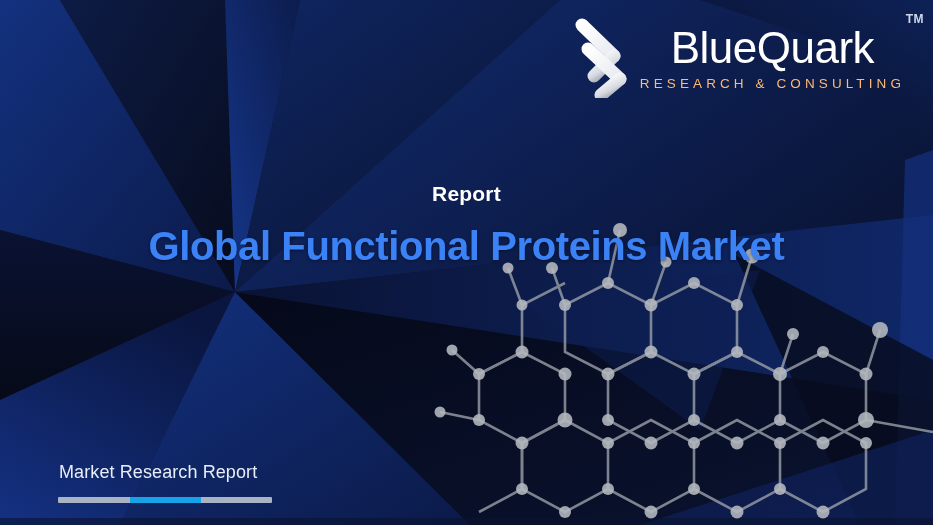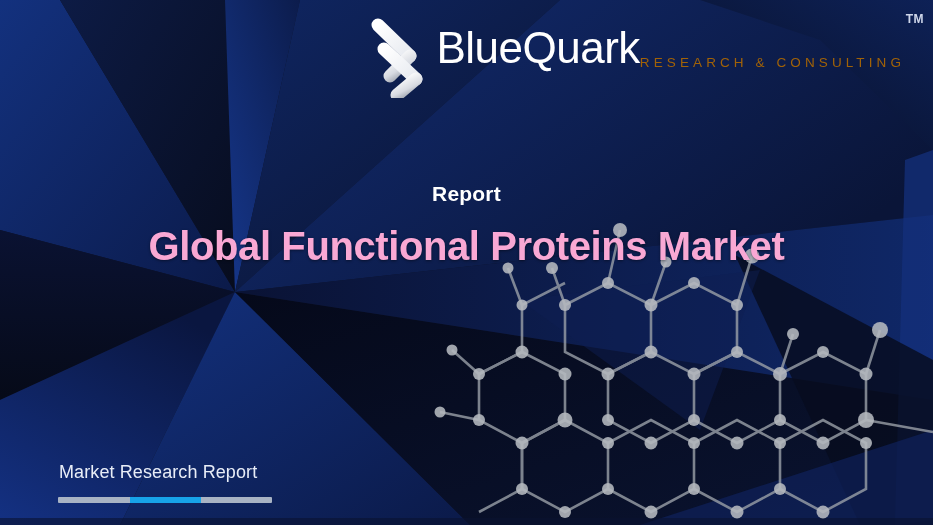--- a/index.html
+++ b/index.html
@@ -38,40 +38,40 @@
     gap: 10px;
   }
   .logo-mark {
     width: 56px;
     height: 82px;
     flex: none;
     margin-top: 2px;
   }
   .logo-text-wrap {
     display: flex;
-    flex-direction: row;
-    align-items: flex-end;
+    flex-direction: column;
+    align-items: center;
     padding-top: 12px;
   }
   .logo-word {
     font-size: 44px;
     line-height: 44px;
     font-weight: 300;
     letter-spacing: -0.5px;
     color: #ffffff;
     white-space: nowrap;
   }
   .logo-word .q-part { font-weight: 300; }
   .logo-sub {
-    margin-top: 0;
+    margin-top: 7px;
     font-size: 13.5px;
     line-height: 14px;
     font-weight: 400;
     letter-spacing: 4.1px;
-    color: #a16207;
+    color: #fdba74;
     white-space: nowrap;
     text-align: right;
   }
   .tm-mark {
     position: absolute;
     top: 12px;
     right: 9px;
     font-size: 12px;
     font-weight: 600;
     letter-spacing: 0.5px;
@@ -89,21 +89,21 @@
   .report-kicker {
     font-size: 21px;
     font-weight: bold;
     color: #ffffff;
     letter-spacing: 0.2px;
     margin: 0 0 18px 0;
   }
   .report-title {
     font-size: 40px;
     font-weight: bold;
-    color: #f9a8d4;
+    color: #3b82f6;
     letter-spacing: -0.4px;
     margin: 0;
     text-shadow: 0 1px 3px rgba(0,0,0,0.45);
     white-space: nowrap;
   }
 
   
   .footer-block {
     position: absolute;
     left: 58px;

